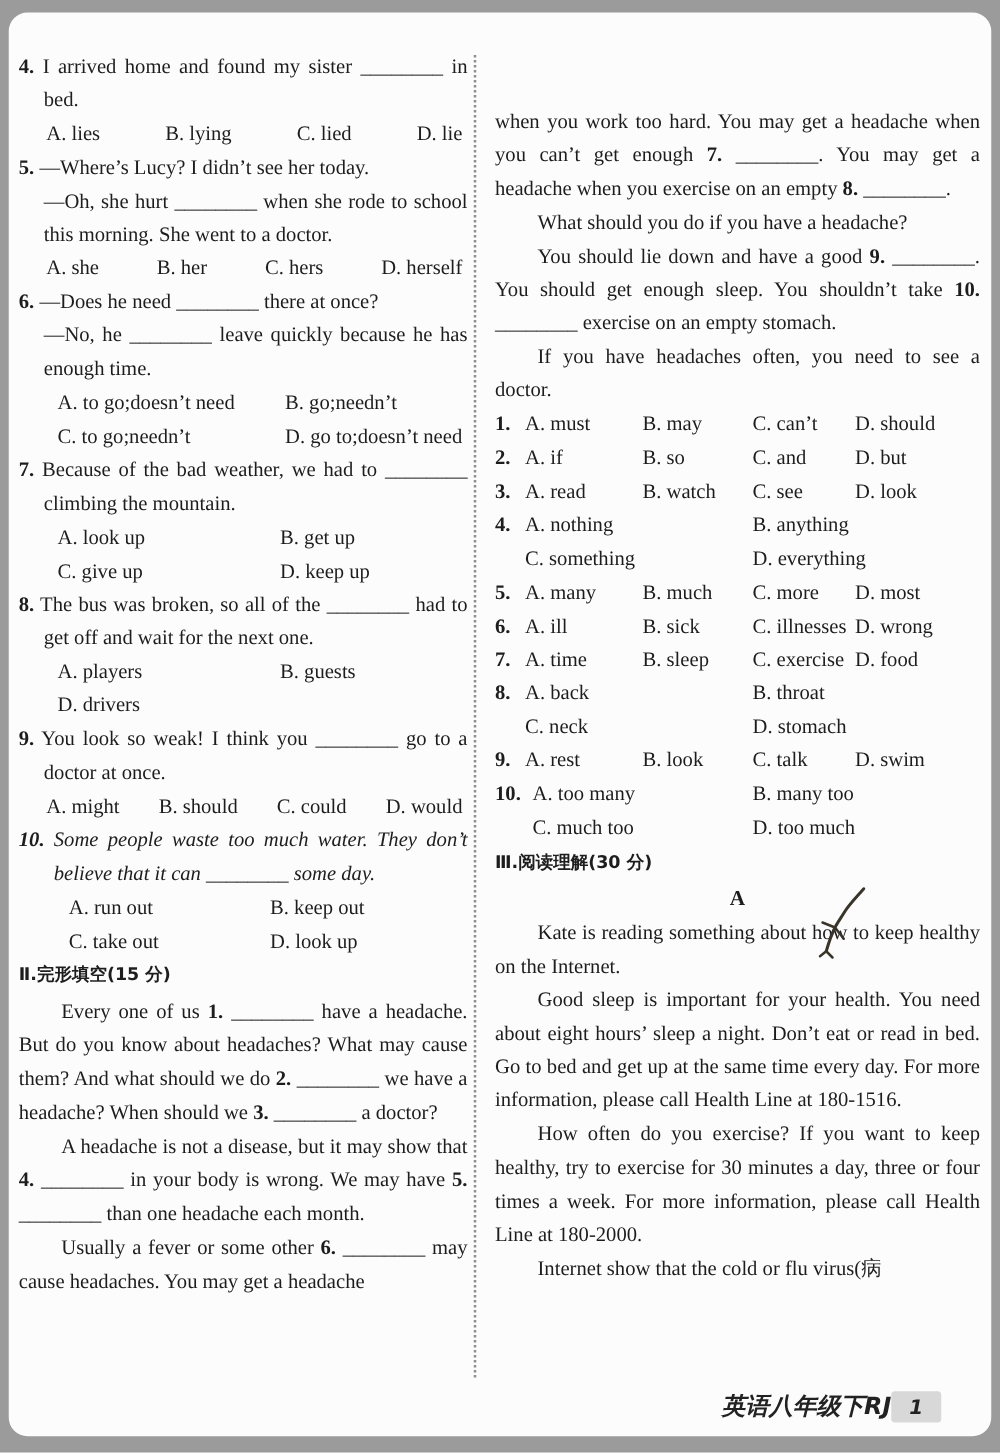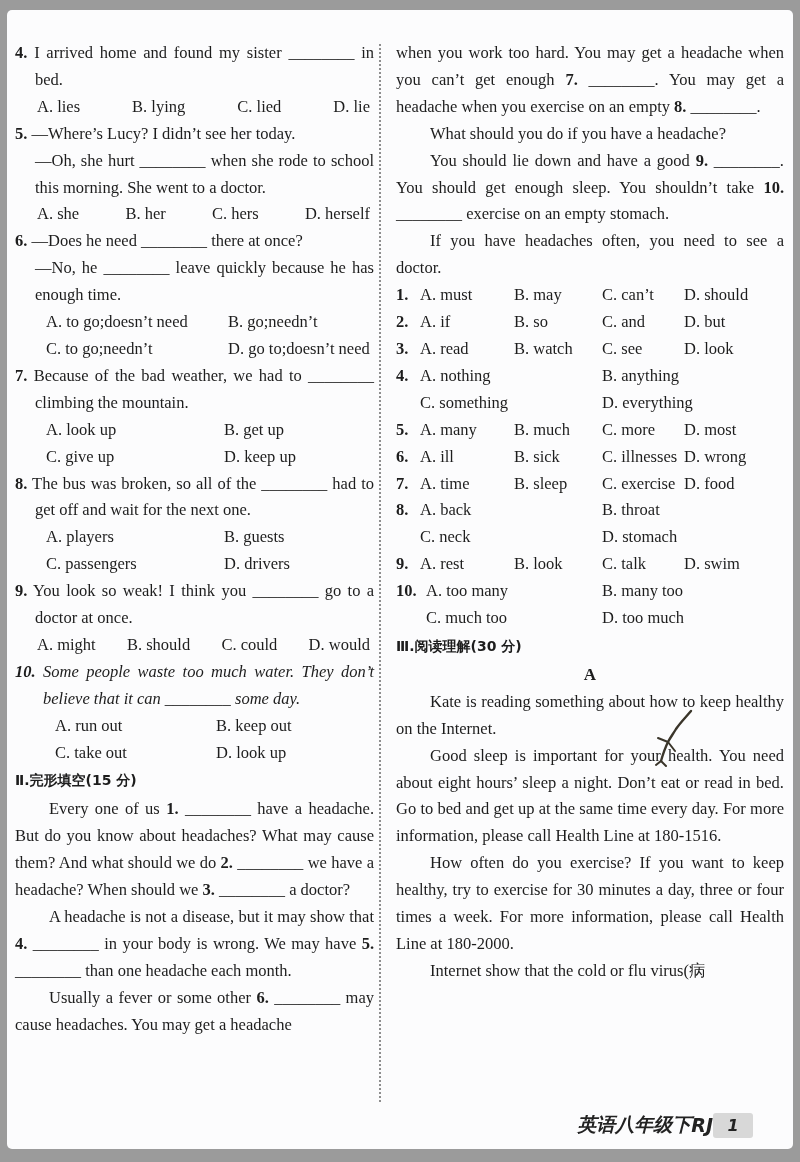--- a/index.html
+++ b/index.html
@@ -5,27 +5,27 @@
   * { box-sizing: border-box; }
   html,body { margin:0; padding:0; }
   body {
     width:800px; height:1162px; position:relative;
     background:#9b9b9b;
     font-family:"Liberation Serif","DejaVu Serif",serif;
     color:#1d1d1d;
   }
   .paper {
     position:absolute; left:7px; top:10px; width:786px; height:1139px;
-    background:#fcfcfd; border-radius:5px; overflow:hidden;
+    background:#fcfcfd; border-radius:15px; overflow:hidden;
   }
   .columns { display:flex; padding-top:30px; }
   .col { font-size:16.5px; line-height:26.9px; }
   .col-left { width:372px; padding:0 5px 0 8px; }
   .divider { width:0; border-left:2px dotted #8e8e8e; margin-top:4px; height:1058px; }
-  .col-right { flex:1; padding:0 9px 0 15px; }
+  .col-right { flex:1; padding:0 9px 0 15px;margin-top:44px; }
 
   
   .q p { margin:0; text-align:justify; }
   .qmain { padding-left:20px; text-indent:-20px; }
   .qmain.n10 { padding-left:28px; text-indent:-28px;font-style:italic; }
   .qcont { padding-left:20px; }
   .qnum { font-weight:bold; }
   .opts4 { display:flex; justify-content:space-between; margin:0 4px 0 22px; }
   .optrow2 { display:grid; grid-template-columns:178px auto; margin-left:31px; }
   .optrow2.wide { grid-template-columns:182px auto; }
@@ -116,21 +116,20 @@
         </div>
       </div>
 
       <div class="q">
         <p class="qmain"><b class="qnum">8.</b> <span>The bus was broken, so all of the ________ had to get off and wait for the next one.</span></p>
         <div class="optrow2">
           <span>A. players</span>
           <span>B. guests</span>
         </div>
         <div class="optrow2">
-          <span>C. passengers</span>
           <span>D. drivers</span>
         </div>
       </div>
 
       <div class="q">
         <p class="qmain"><b class="qnum">9.</b> <span>You look so weak! I think you ________ go to a doctor at once.</span></p>
         <div class="opts4">
           <span>A. might</span>
           <span>B. should</span>
           <span>C. could</span>

